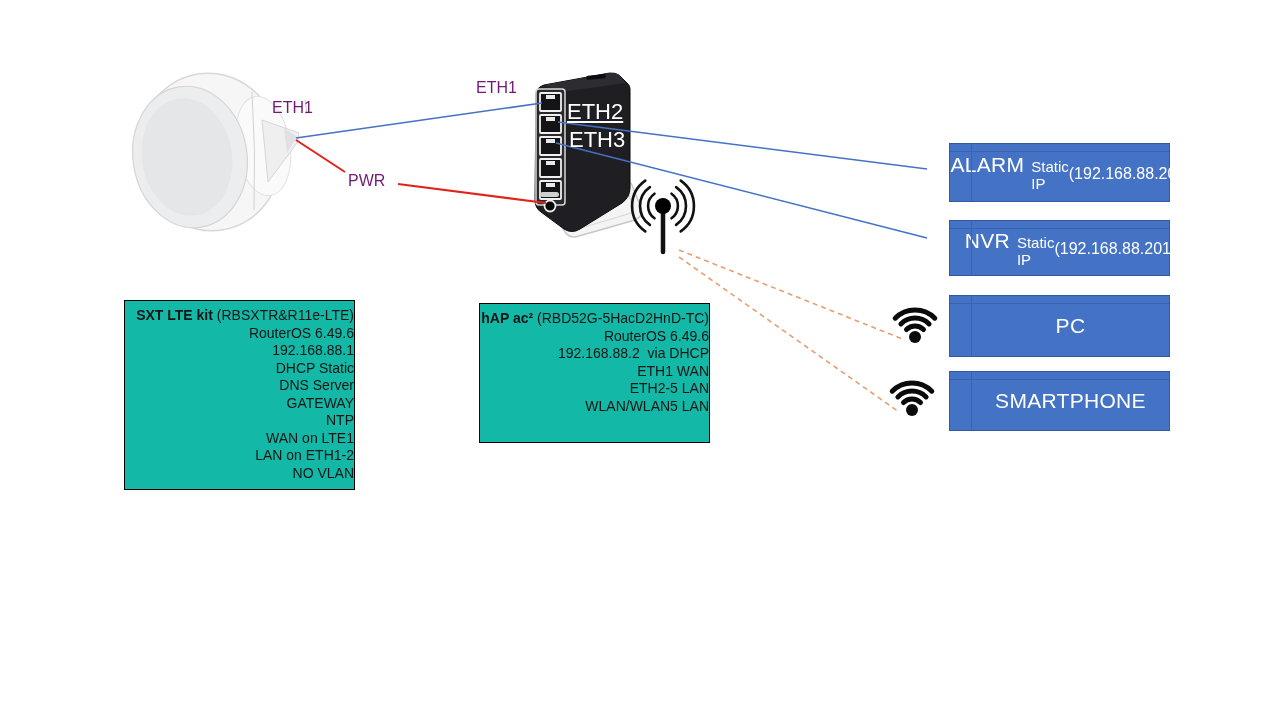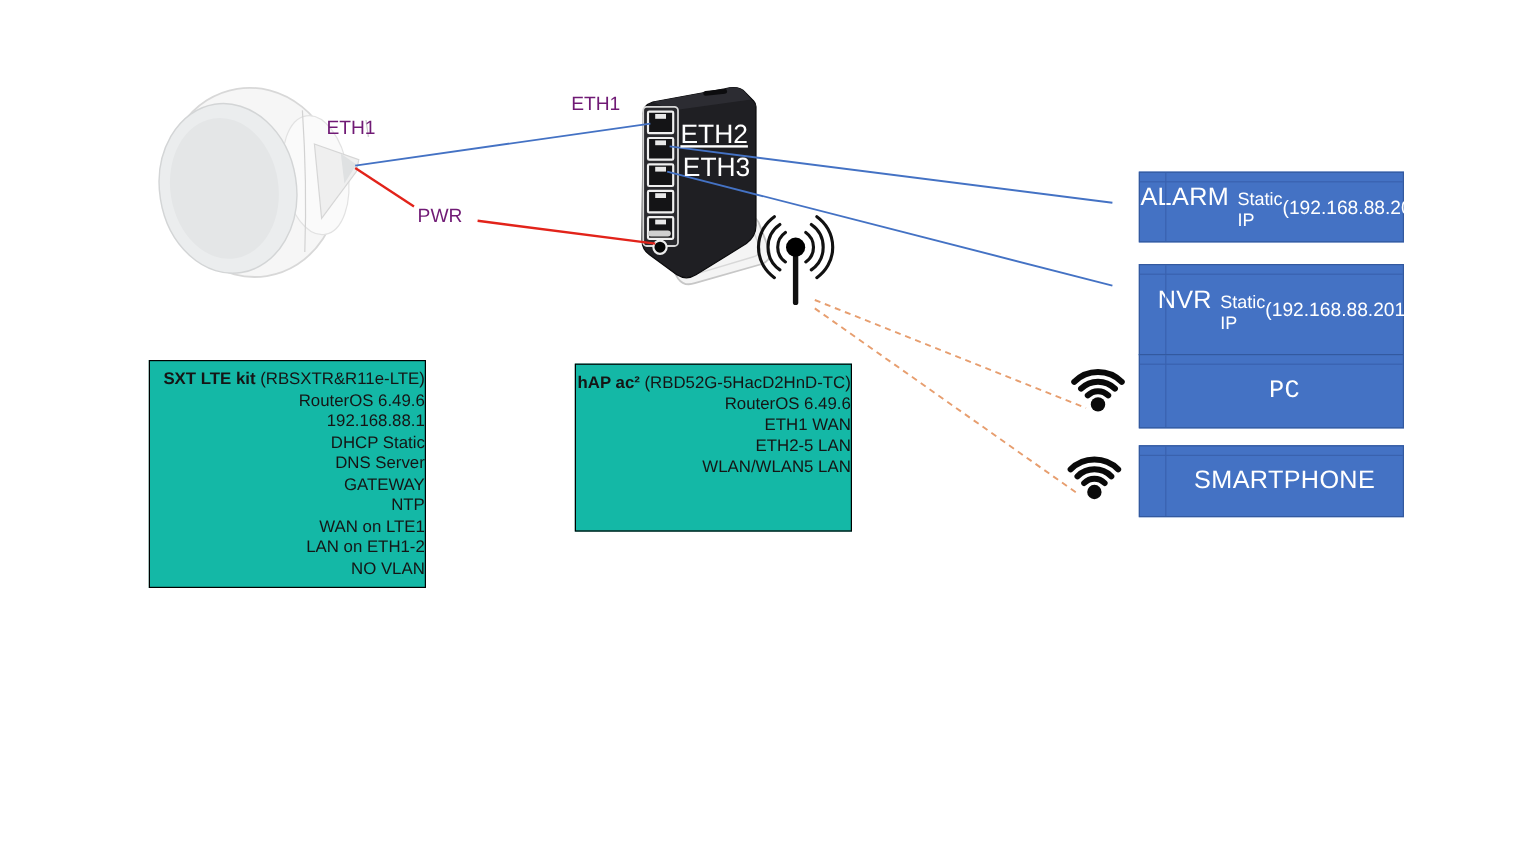--- a/index.html
+++ b/index.html
@@ -133,46 +133,47 @@
     <span class="line">GATEWAY</span>
     <span class="line">NTP</span>
     <span class="line">WAN on LTE1</span>
     <span class="line">LAN on ETH1-2</span>
     <span class="line">NO VLAN</span>
   </div>
 
   <div class="ibox" style="left:479px; top:293px; width:231px; height:140px;margin-top:10px;">
     <span class="line"><span class="t-bold">hAP ac²</span><span> (RBD52G-5HacD2HnD-TC)</span></span>
     <span class="line">RouterOS 6.49.6</span>
+    <span class="line">192.168.88.2  via DHCP</span>
     <span class="line">ETH1 WAN</span>
     <span class="line">ETH2-5 LAN</span>
     <span class="line">WLAN/WLAN5 LAN</span>
   </div>
 
   <div class="devbox" style="top:143px; height:59px;">
     <div class="grid-h"></div>
     <div class="grid-v"></div>
     <div class="row">
       <span class="name">ALARM</span>
       <span class="qual">Static IP</span>
     </div>
     <div class="detail">(192.168.88.200)</div>
   </div>
 
-  <div class="devbox" style="top:220px; height:76px;">
+  <div class="devbox" style="top:220px; height:56px;">
     <div class="grid-h"></div>
     <div class="grid-v"></div>
     <div class="row">
       <span class="name">NVR</span>
       <span class="qual">Static IP</span>
     </div>
     <div class="detail">(192.168.88.201)</div>
   </div>
 
-  <div class="devbox" style="top:295px; height:62px;font-family:Liberation Mono, monospace;">
+  <div class="devbox" style="top:295px; height:62px;">
     <div class="grid-h"></div>
     <div class="grid-v"></div>
     <div class="row">
       <span class="name">PC</span>
     </div>
   </div>
 
   <div class="devbox" style="top:371px; height:60px;">
     <div class="grid-h"></div>
     <div class="grid-v"></div>

